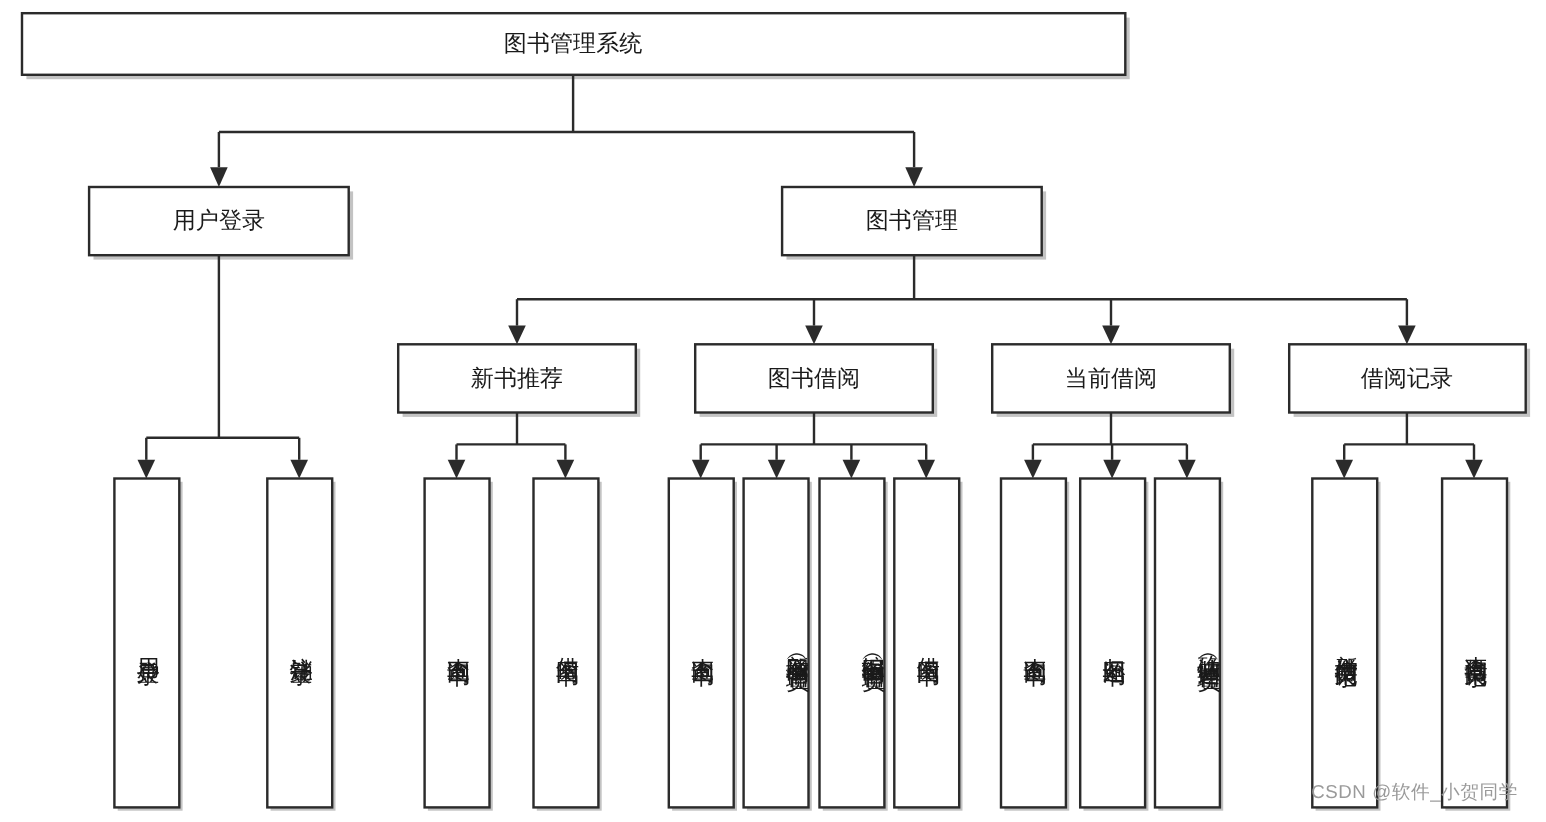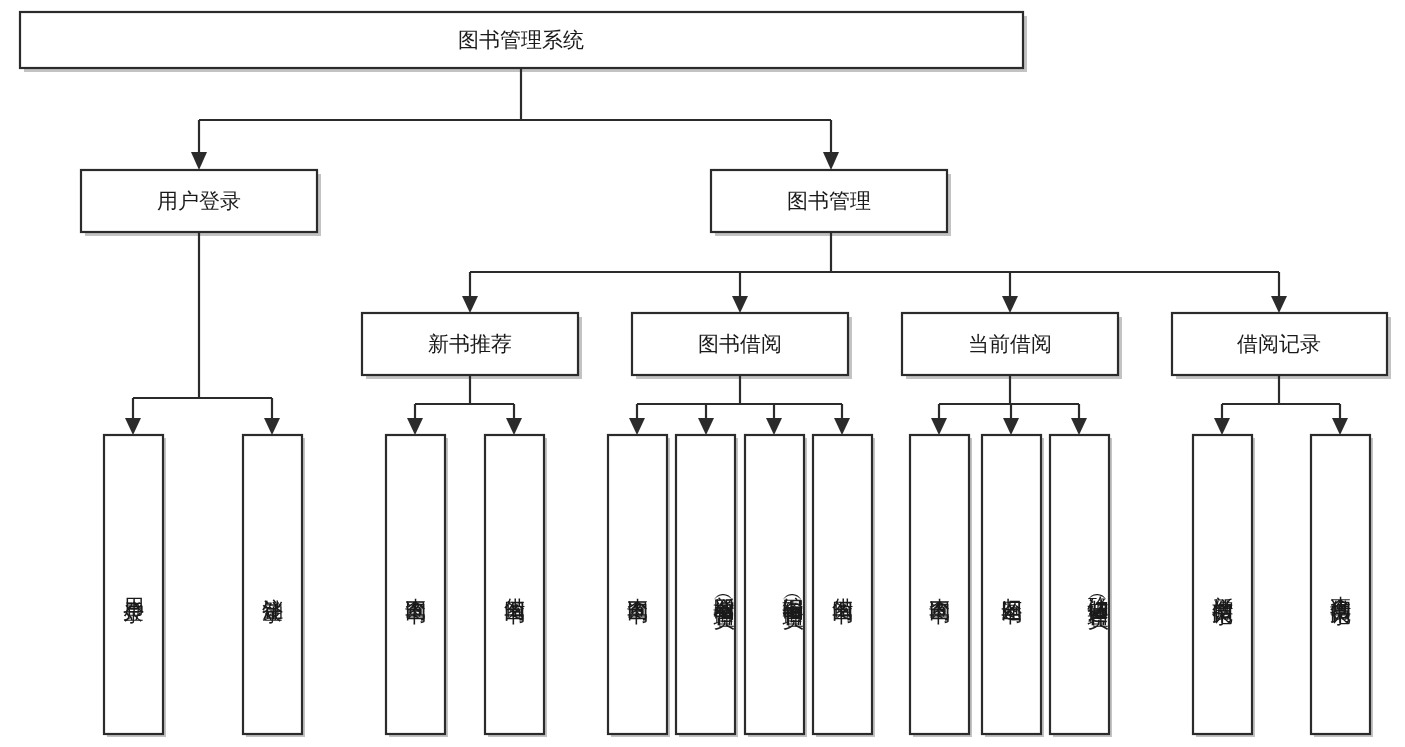--- a/index.html
+++ b/index.html
@@ -245,14 +245,15 @@
   <div class="node-label-v" style="left:608px; top:435px; width:59px; height:299px;">查询图书</div>
   <div class="node-label-v" style="left:676px; top:435px; width:59px; height:299px; align-items:flex-start; padding-top:6px; box-sizing:border-box;">新增图书（管理员）</div>
   <div class="node-label-v" style="left:745px; top:435px; width:59px; height:299px; align-items:flex-start; padding-top:6px; box-sizing:border-box;">编辑图书（管理员）</div>
   <div class="node-label-v" style="left:813px; top:435px; width:59px; height:299px;">借阅图书</div>
   <div class="node-label-v" style="left:910px; top:435px; width:59px; height:299px;">查询图书</div>
   <div class="node-label-v" style="left:982px; top:435px; width:59px; height:299px;">归还图书</div>
   <div class="node-label-v" style="left:1050px; top:435px; width:59px; height:299px; align-items:flex-start; padding-top:6px; box-sizing:border-box;">确认归还（管理员）</div>
   <div class="node-label-v" style="left:1193px; top:435px; width:59px; height:299px;">新增借阅记录</div>
   <div class="node-label-v" style="left:1311px; top:435px; width:59px; height:299px;">查询借阅记录</div>
 
+  <div class="watermark" style="left:1192px; top:708px;">CSDN @软件_小贺同学</div>
 
 </div>
 
 </body></html>

